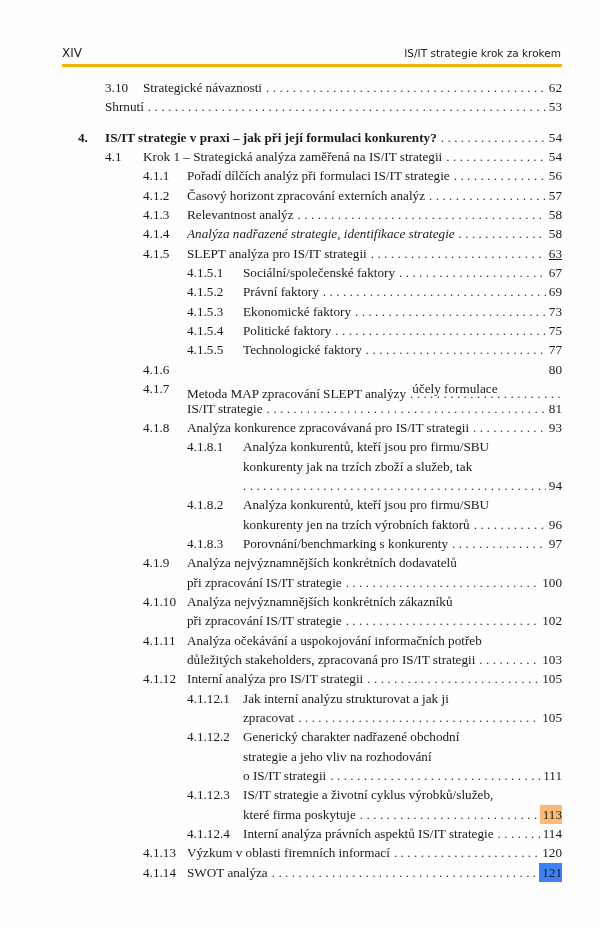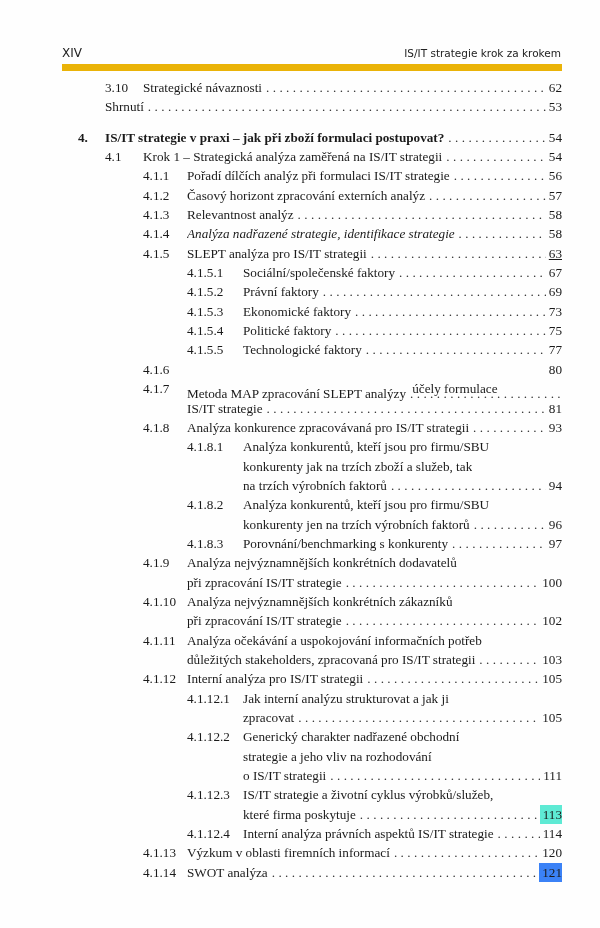--- a/index.html
+++ b/index.html
@@ -6,21 +6,21 @@
   body {
     width: 600px; height: 928px;
     background: #ffffff;
     position: relative;
     overflow: hidden;
     color: #1a1a1a;
   }
   .page { position: absolute; left: 0; top: 0; width: 600px; height: 928px; background: #fefefe; }
   .running-head {
     position: absolute; left: 62px; top: 44px; width: 500px; height: 20px;
-    border-bottom: 7px solid #eab308;
+    border-bottom: 3px solid #eab308;
     font-family: "DejaVu Sans", sans-serif;
     font-size: 11px; color: #222;
   }
   .folio { position: absolute; left: 0; top: 2px; font-size: 12px; }
   .head-title { position: absolute; right: 1px; top: 3px; font-size: 10.5px; }
 
   .toc {
     position: absolute; left: 0; top: 78px; width: 600px;
     font-family: "Liberation Serif", serif;
     font-size: 13.2px;
@@ -56,21 +56,21 @@
       <div class="entry">
         <span class="txt" style="left: 105px; width: 457px; display: flex; padding-right: 0px;">
           <span class="lead-text">Shrnutí</span>
           <span class="dots" style="font-weight: normal;"> ........................................................................................................................</span>
         </span>
         <span class="pg" style="background: rgb(254, 254, 254); padding-left: 3px; right: 38px;">53</span>
       </div>
       <div class="entry gap" style="margin-bottom: 0px;">
         <span class="num bold" style="left: 78px;">4.</span>
         <span class="txt bold" style="left: 105px; width: 457px; display: flex; padding-right: 0px;">
-          <span class="lead-text">IS/IT strategie v praxi – jak při zboží formulaci postupovat?</span>
+          <span class="lead-text">IS/IT strategie v praxi – jak při její formulaci konkurenty?</span>
           <span class="dots" style="font-weight: normal;"> ........................................................................................................................</span>
         </span>
         <span class="pg" style="background: rgb(254, 254, 254); padding-left: 3px; right: 38px;">54</span>
       </div>
       <div class="entry">
         <span class="num" style="left: 105px;">4.1</span>
         <span class="txt" style="left: 143px; width: 419px; display: flex; padding-right: 0px;">
           <span class="lead-text">Krok 1 – Strategická analýza zaměřená na IS/IT strategii</span>
           <span class="dots" style="font-weight: normal;"> ........................................................................................................................</span>
         </span>
@@ -185,21 +185,20 @@
       </div>
       <div class="entry">
         <span class="num" style="left: 187px;">4.1.8.1</span>
         <span class="txt" style="left: 243px;">Analýza konkurentů, kteří jsou pro firmu/SBU</span>
       </div>
       <div class="entry">
         <span class="txt" style="left: 243px;">konkurenty jak na trzích zboží a služeb, tak</span>
       </div>
       <div class="entry">
         <span class="txt" style="left: 243px; width: 319px; display: flex; padding-right: 0px;">
-          <span class="lead-text">na trzích výrobních faktorů</span>
           <span class="dots" style="font-weight: normal;"> ........................................................................................................................</span>
         </span>
         <span class="pg" style="background: rgb(254, 254, 254); padding-left: 3px; right: 38px;">94</span>
       </div>
       <div class="entry">
         <span class="num" style="left: 187px;">4.1.8.2</span>
         <span class="txt" style="left: 243px;">Analýza konkurentů, kteří jsou pro firmu/SBU</span>
       </div>
       <div class="entry">
         <span class="txt" style="left: 243px; width: 319px; display: flex; padding-right: 0px;">
@@ -284,21 +283,21 @@
       </div>
       <div class="entry">
         <span class="num" style="left: 187px;">4.1.12.3</span>
         <span class="txt" style="left: 243px;">IS/IT strategie a životní cyklus výrobků/služeb,</span>
       </div>
       <div class="entry">
         <span class="txt" style="left: 243px; width: 319px; display: flex; padding-right: 0px;">
           <span class="lead-text">které firma poskytuje</span>
           <span class="dots" style="font-weight: normal;"> ........................................................................................................................</span>
         </span>
-        <span class="pg" style="background: #5eead4; padding-left: 3px; right: 38px;">113</span>
+        <span class="pg" style="background: #fdba74; padding-left: 3px; right: 38px;">113</span>
       </div>
       <div class="entry">
         <span class="num" style="left: 187px;">4.1.12.4</span>
         <span class="txt" style="left: 243px; width: 319px; display: flex; padding-right: 0px;">
           <span class="lead-text">Interní analýza právních aspektů IS/IT strategie</span>
           <span class="dots" style="font-weight: normal;"> ........................................................................................................................</span>
         </span>
         <span class="pg" style="background: rgb(254, 254, 254); padding-left: 3px; right: 38px;">114</span>
       </div>
       <div class="entry">

